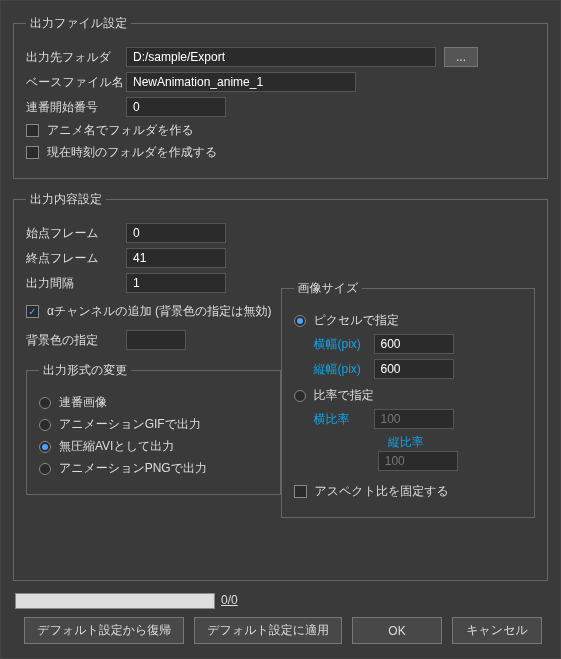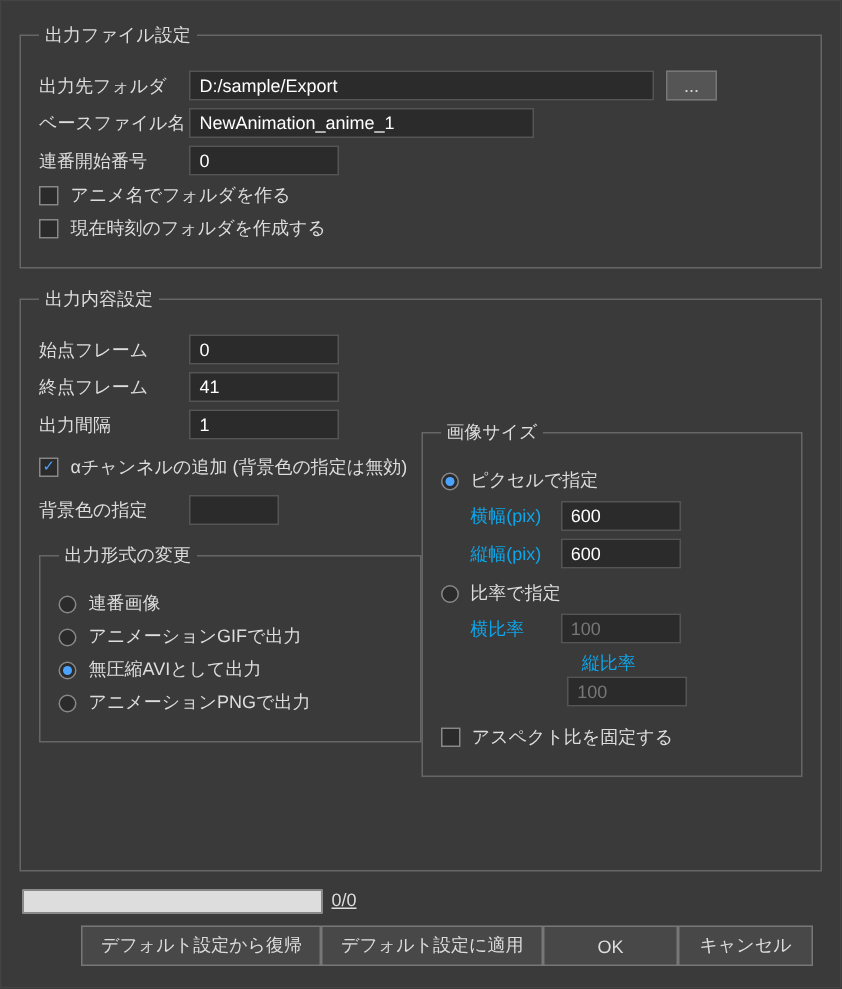--- a/index.html
+++ b/index.html
@@ -23,21 +23,21 @@
   .chk.checked::after { content:"✓"; color:#4aa3ff; font-size:10px; line-height:1;}
   .radio { width: 12px; height: 12px; border: 1px solid #888; background: #2b2b2b; border-radius: 50%; margin-right: 8px; display:inline-flex; align-items:center; justify-content:center; cursor:pointer;}
   .radio.checked::after { content:""; width:6px; height:6px; background:#4aa3ff; border-radius:50%; }
   .two-col { display:flex; }
   .colA { flex: 1; }
   .colB { flex: 1; }
   .swatch { width: 60px; height: 20px; background:#2b2b2b; border:1px solid #555; display:inline-block; cursor:pointer;}
   .progress-row { display:flex; align-items:flex-start; margin: 6px 6px 2px 6px; text-decoration: underline; }
   .progress { width: 200px; height: 16px; background:#ddd; border:1px solid #888; }
   .progress-label { margin-left: 6px; color:#ddd; }
-  .button-row { display:flex; justify-content:flex-end; padding:6px 10px 8px 10px; }
+  .button-row { display:flex; justify-content:flex-end; gap:10px; padding:6px 10px 8px 10px; }
   .btn { min-width: 90px; padding: 4px 12px; background:#484848; border:1px solid #777; color:#ddd; cursor:pointer; }
   .btn-wide { min-width: 140px; }
 </style>
 </head>
 <body>
 
 <div class="window">
 
   <div class="content">
 

